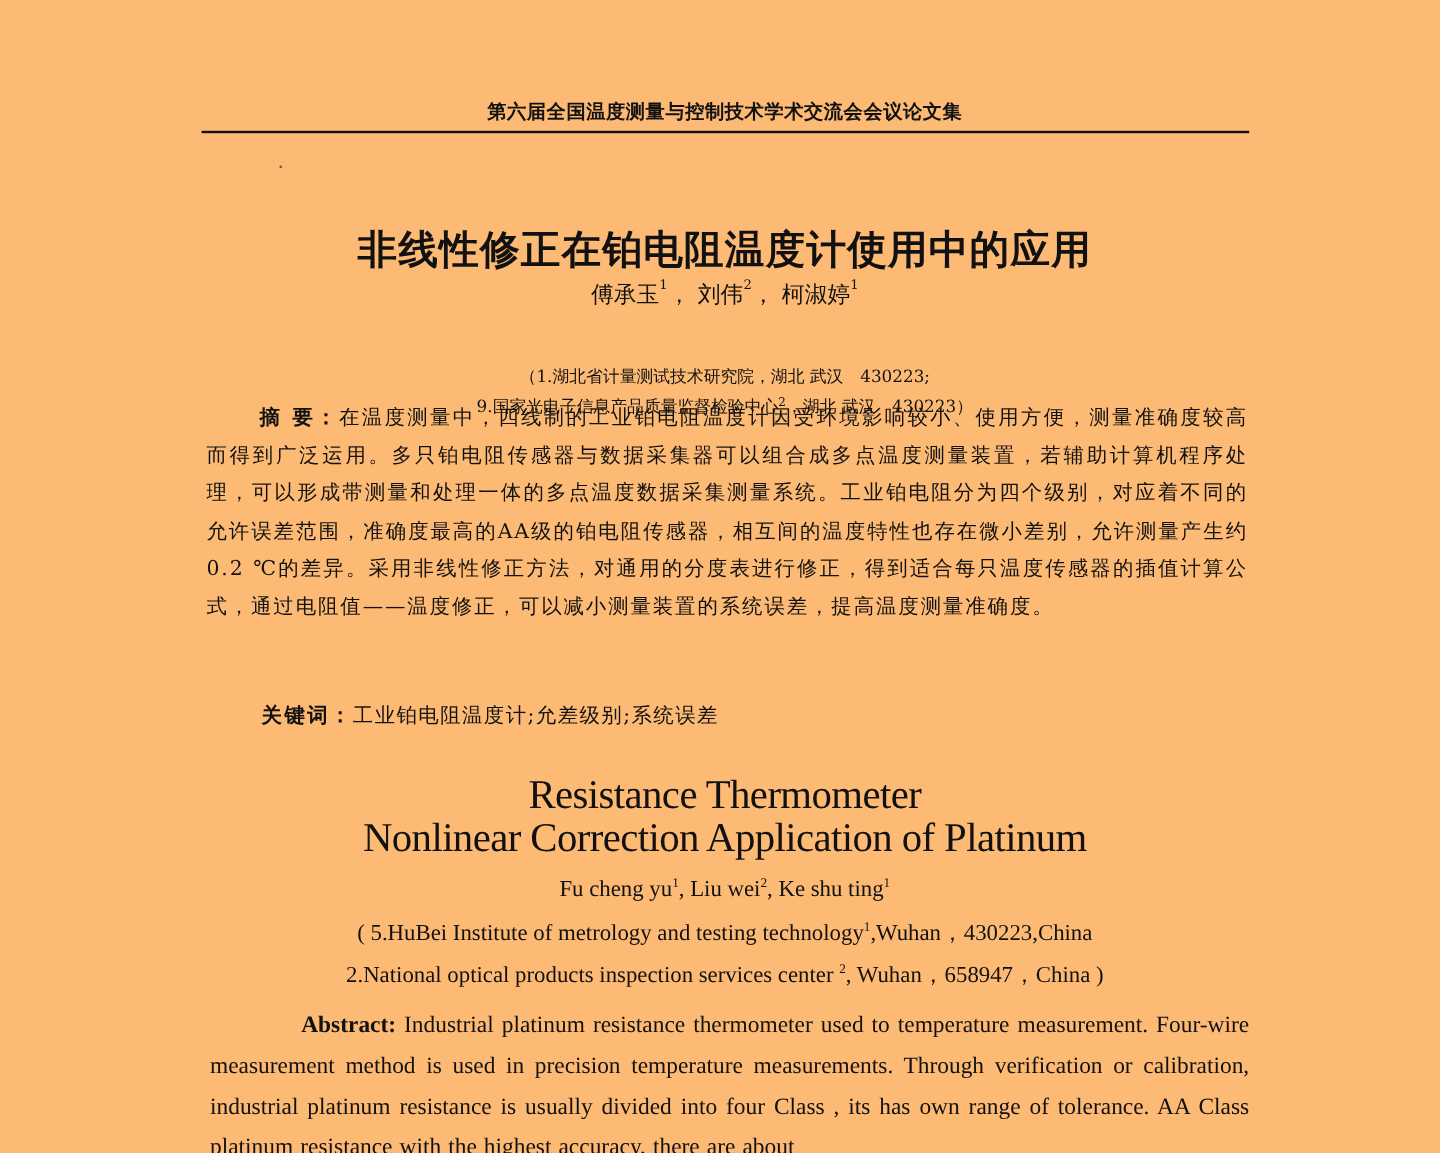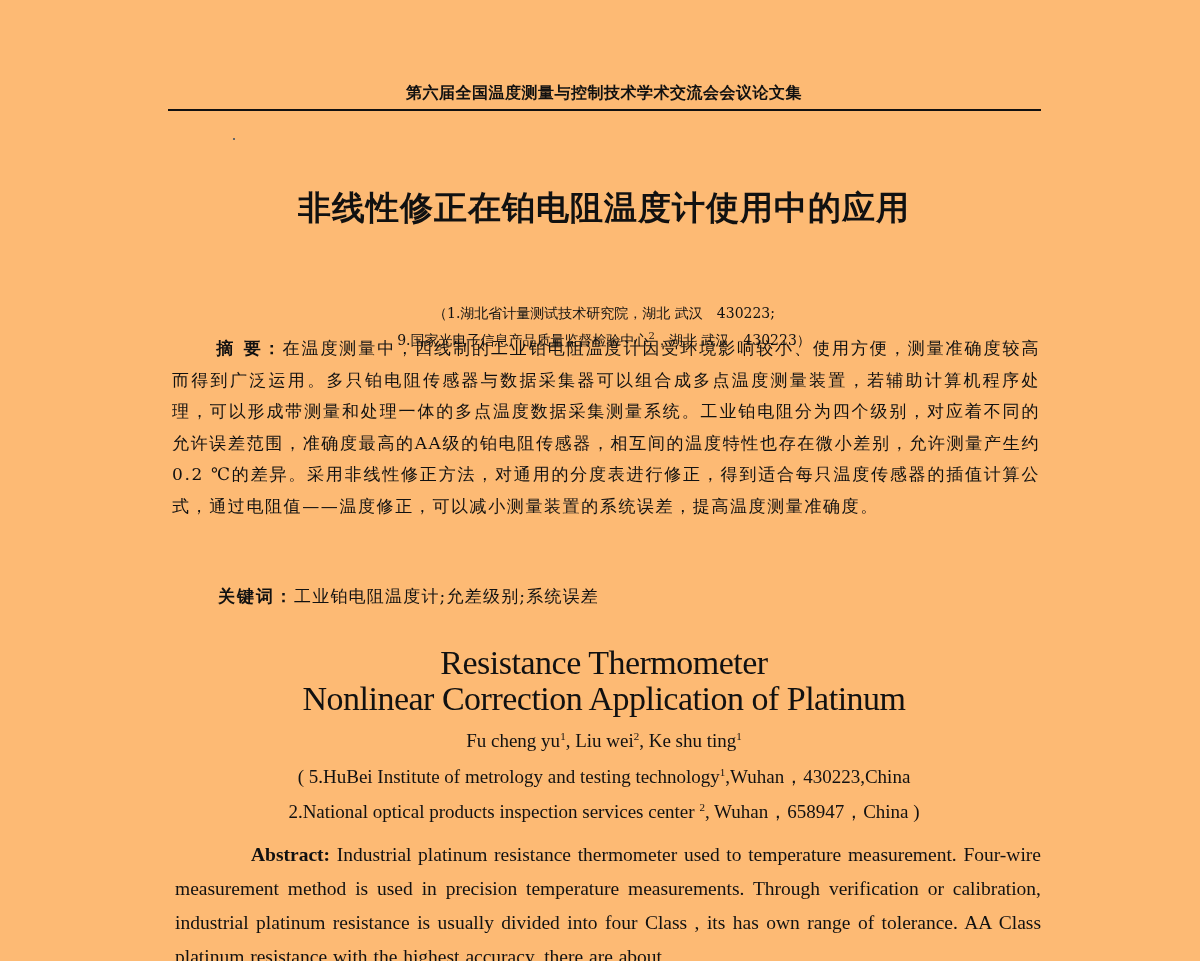--- a/index.html
+++ b/index.html
@@ -59,20 +59,25 @@
 <body>
 
 <div class="page">
 
   <div class="running-head">第六届全国温度测量与控制技术学术交流会会议论文集</div>
   <div class="head-rule"></div>
   <div class="speck"></div>
 
   <div class="cn-title">非线性修正在铂电阻温度计使用中的应用</div>
 
+  <div class="cn-authors">
+    <span>傅承玉</span><sup>1</sup><span>，</span>
+    <span>刘伟</span><sup>2</sup><span>，</span>
+    <span>柯淑婷</span><sup>1</sup>
+  </div>
 
   <div class="cn-aff" style="top:268px;">（1.湖北省计量测试技术研究院，湖北 武汉　430223;</div>
   <div class="cn-aff" style="top:293px;">
     <span>9.国家光电子信息产品质量监督检验中心</span><sup>2</sup><span>，湖北 武汉　430223）</span>
   </div>
 
   <div class="cn-abstract">
     <span class="lbl">摘 要：</span><span>在温度测量中，四线制的工业铂电阻温度计因受环境影响较小、使用方便，测量准确度较高而得到广泛运用。多只铂电阻传感器与数据采集器可以组合成多点温度测量装置，若辅助计算机程序处理，可以形成带测量和处理一体的多点温度数据采集测量系统。工业铂电阻分为四个级别，对应着不同的允许误差范围，准确度最高的AA级的铂电阻传感器，相互间的温度特性也存在微小差别，允许测量产生约 0.2 ℃的差异。采用非线性修正方法，对通用的分度表进行修正，得到适合每只温度传感器的插值计算公式，通过电阻值——温度修正，可以减小测量装置的系统误差，提高温度测量准确度。</span>
   </div>
 

